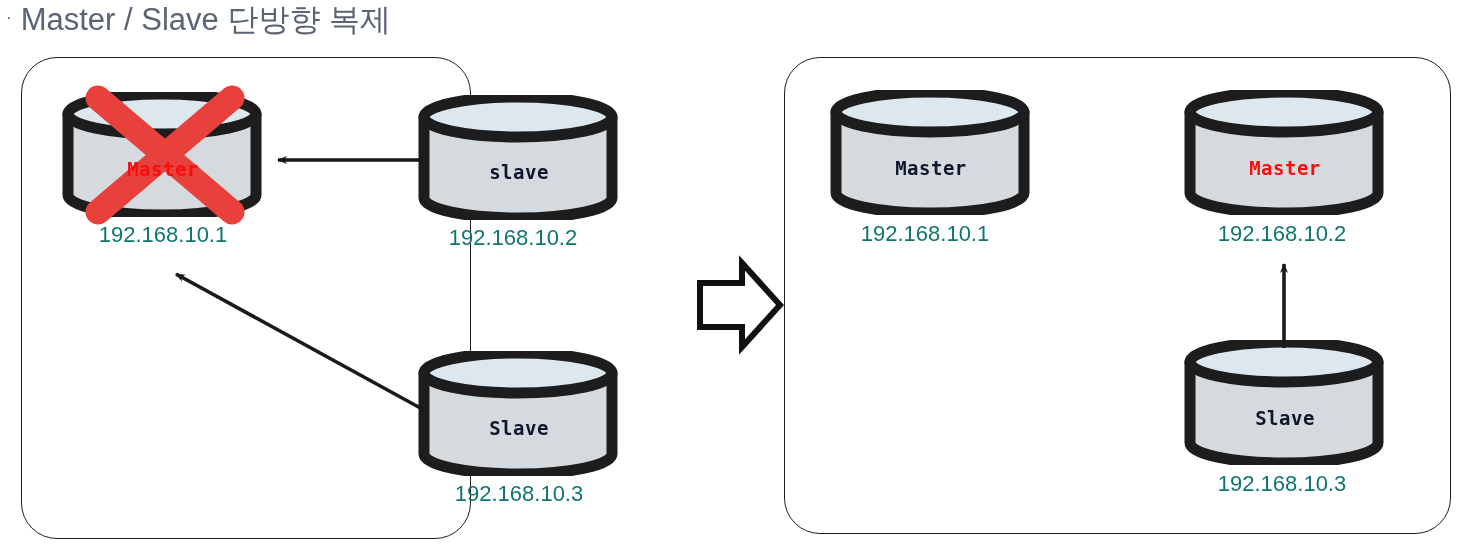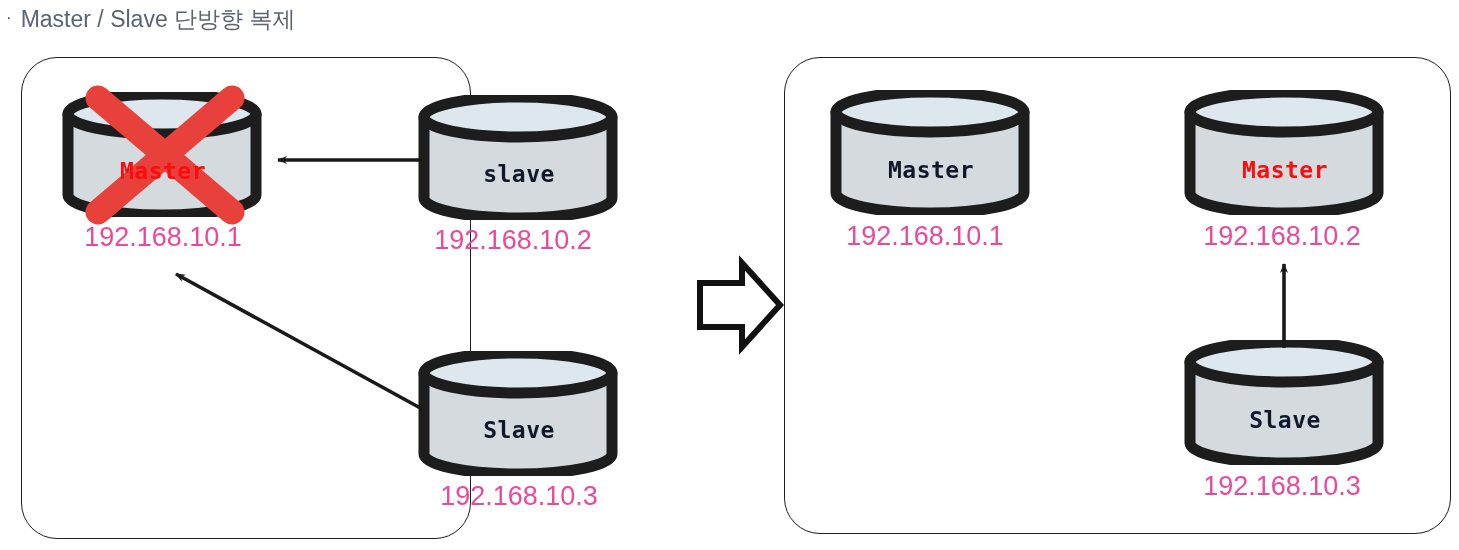--- a/index.html
+++ b/index.html
@@ -26,21 +26,21 @@
     height: 34px;
   }
   #title-bullet {
     color: #53585f;
     font-size: 17px;
     line-height: 1;
     transform: translateY(-2px);
   }
   #title-text {
     color: #5b6472;
-    font-size: 23px;
+    font-size: 31px;
     line-height: 1;
     white-space: nowrap;
   }
 
   
   .panel {
     position: absolute;
     border: 1.4px solid #1d1d1d;
     border-radius: 36px;
     background: #ffffff;
@@ -55,34 +55,34 @@
     left: 0; top: 0;
     width: 1459px;
     height: 550px;
     pointer-events: none;
   }
 
   
   .db-label {
     position: absolute;
     font-family: "DejaVu Sans Mono", "Liberation Mono", monospace;
-    font-size: 23px;
+    font-size: 19px;
     font-weight: bold;
     letter-spacing: 0.5px;
     white-space: nowrap;
     transform: translateX(-50%);
   }
   .db-label.black { color: #0f172a; }
   .db-label.red   { color: #fa0d0d; }
 
   .ip-label {
     position: absolute;
     font-family: "Liberation Sans", sans-serif;
-    font-size: 27px;
-    color: #ec4899;
+    font-size: 22px;
+    color: #0f766e;
     white-space: nowrap;
     transform: translateX(-50%);
   }
 </style>
 </head>
 <body>
 
 <div id="title-row">
   <span id="title-bullet">·</span>
   <span id="title-text">Master / Slave 단방향 복제</span>

